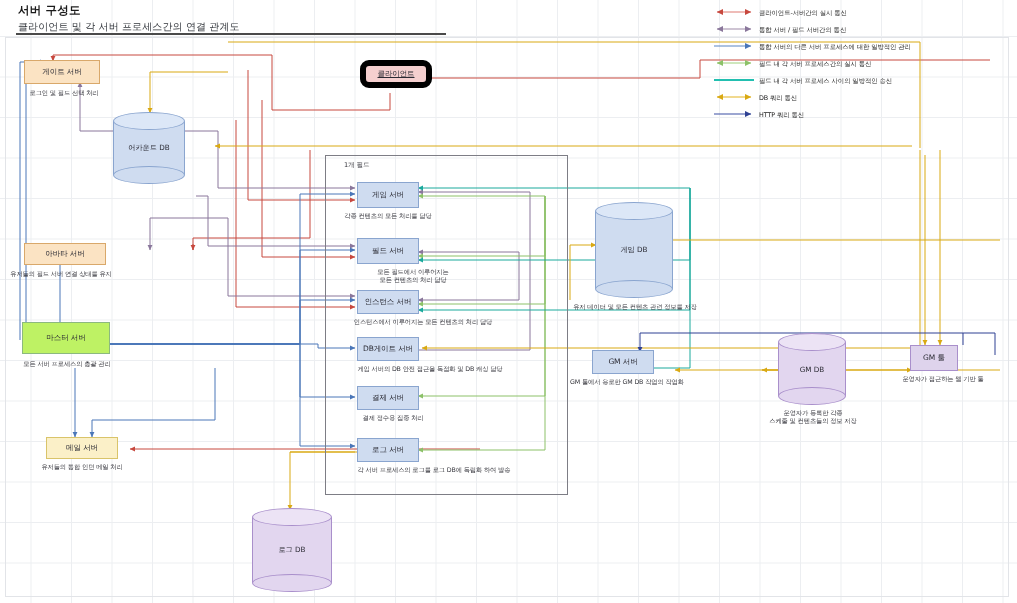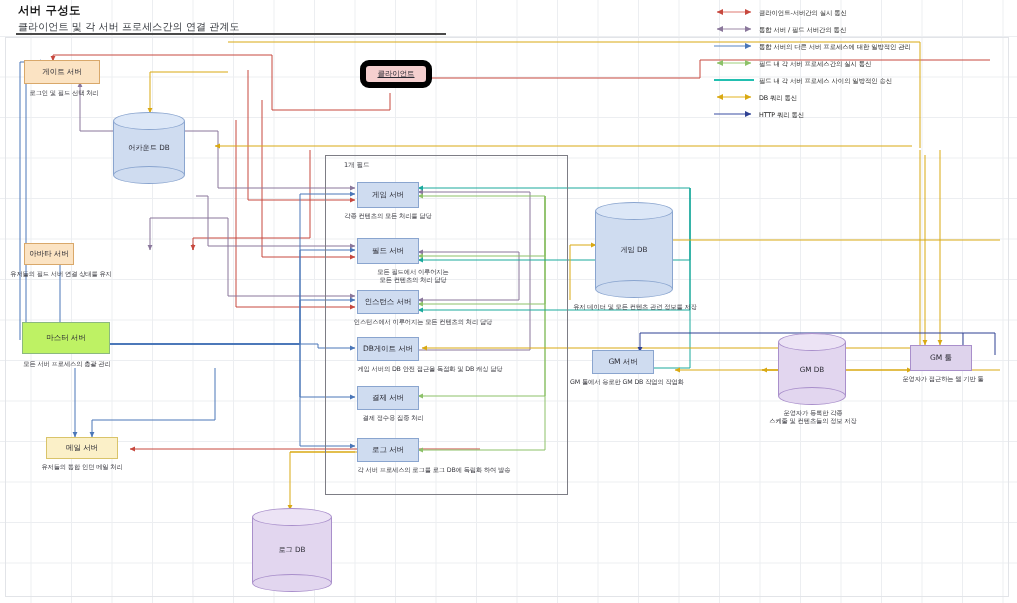--- a/index.html
+++ b/index.html
@@ -215,21 +215,21 @@
   </svg>
 
   <div id="fieldbox"></div>
   <div class="caplbl" style="left:344px;top:161px;">1개 필드</div>
 
   <div class="node n-tan" style="left:24px;top:60px;width:76px;height:24px;">게이트 서버</div>
   <div class="cap" style="left:14px;top:89px;width:100px;">로그인 및 필드 선택 처리</div>
 
   <div class="node n-pink" style="left:360px;top:60px;width:72px;height:28px;">클라이언트</div>
 
-  <div class="node n-tan" style="left:24px;top:243px;width:50px;height:22px;">아바타 서버</div>
+  <div class="node n-tan" style="left:24px;top:243px;width:82px;height:22px;">아바타 서버</div>
   <div class="cap" style="left:9px;top:270px;width:104px;">유저들의 필드 서버 연결 상태를 유지</div>
 
   <div class="node n-green" style="left:22px;top:322px;width:88px;height:32px;">마스터 서버</div>
   <div class="cap" style="left:8px;top:360px;width:118px;">모든 서버 프로세스의 총괄 관리</div>
 
   <div class="node n-mail" style="left:46px;top:437px;width:72px;height:22px;">메일 서버</div>
   <div class="cap" style="left:24px;top:463px;width:116px;">유저들의 통합 인던 메일 처리</div>
 
   <div class="node n-blue" style="left:357px;top:182px;width:62px;height:26px;">게임 서버</div>
   <div class="cap" style="left:336px;top:212px;width:104px;">각종 컨텐츠의 모든 처리를 담당</div>
@@ -246,21 +246,21 @@
 
   <div class="node n-blue" style="left:357px;top:386px;width:62px;height:24px;">결제 서버</div>
   <div class="cap" style="left:344px;top:414px;width:98px;">결제 정수용 집중 처리</div>
 
   <div class="node n-blue" style="left:357px;top:438px;width:62px;height:24px;">로그 서버</div>
   <div class="cap" style="left:334px;top:466px;width:200px;">각 서버 프로세스의 로그를 로그 DB에 독립화 하여 발송</div>
 
   <div class="node n-blue" style="left:592px;top:350px;width:62px;height:24px;">GM 서버</div>
   <div class="cap" style="left:566px;top:378px;width:122px;">GM 툴에서 응로한 GM DB 작업의 작업화</div>
 
-  <div class="node n-gm" style="left:910px;top:345px;width:62px;height:26px;">GM 툴</div>
+  <div class="node n-gm" style="left:910px;top:345px;width:48px;height:26px;">GM 툴</div>
   <div class="cap" style="left:896px;top:375px;width:94px;">운영자가 접근하는 웹 기반 툴</div>
 
   <div class="cyl c-blue" style="left:113px;top:112px;width:72px;height:72px;">
     <div class="body"></div>
     <div class="bot"></div>
     <div class="top"></div>
     <div class="lbl">어카운트 DB</div>
   </div>
 
   <div class="cyl c-blue" style="left:595px;top:202px;width:78px;height:96px;">

